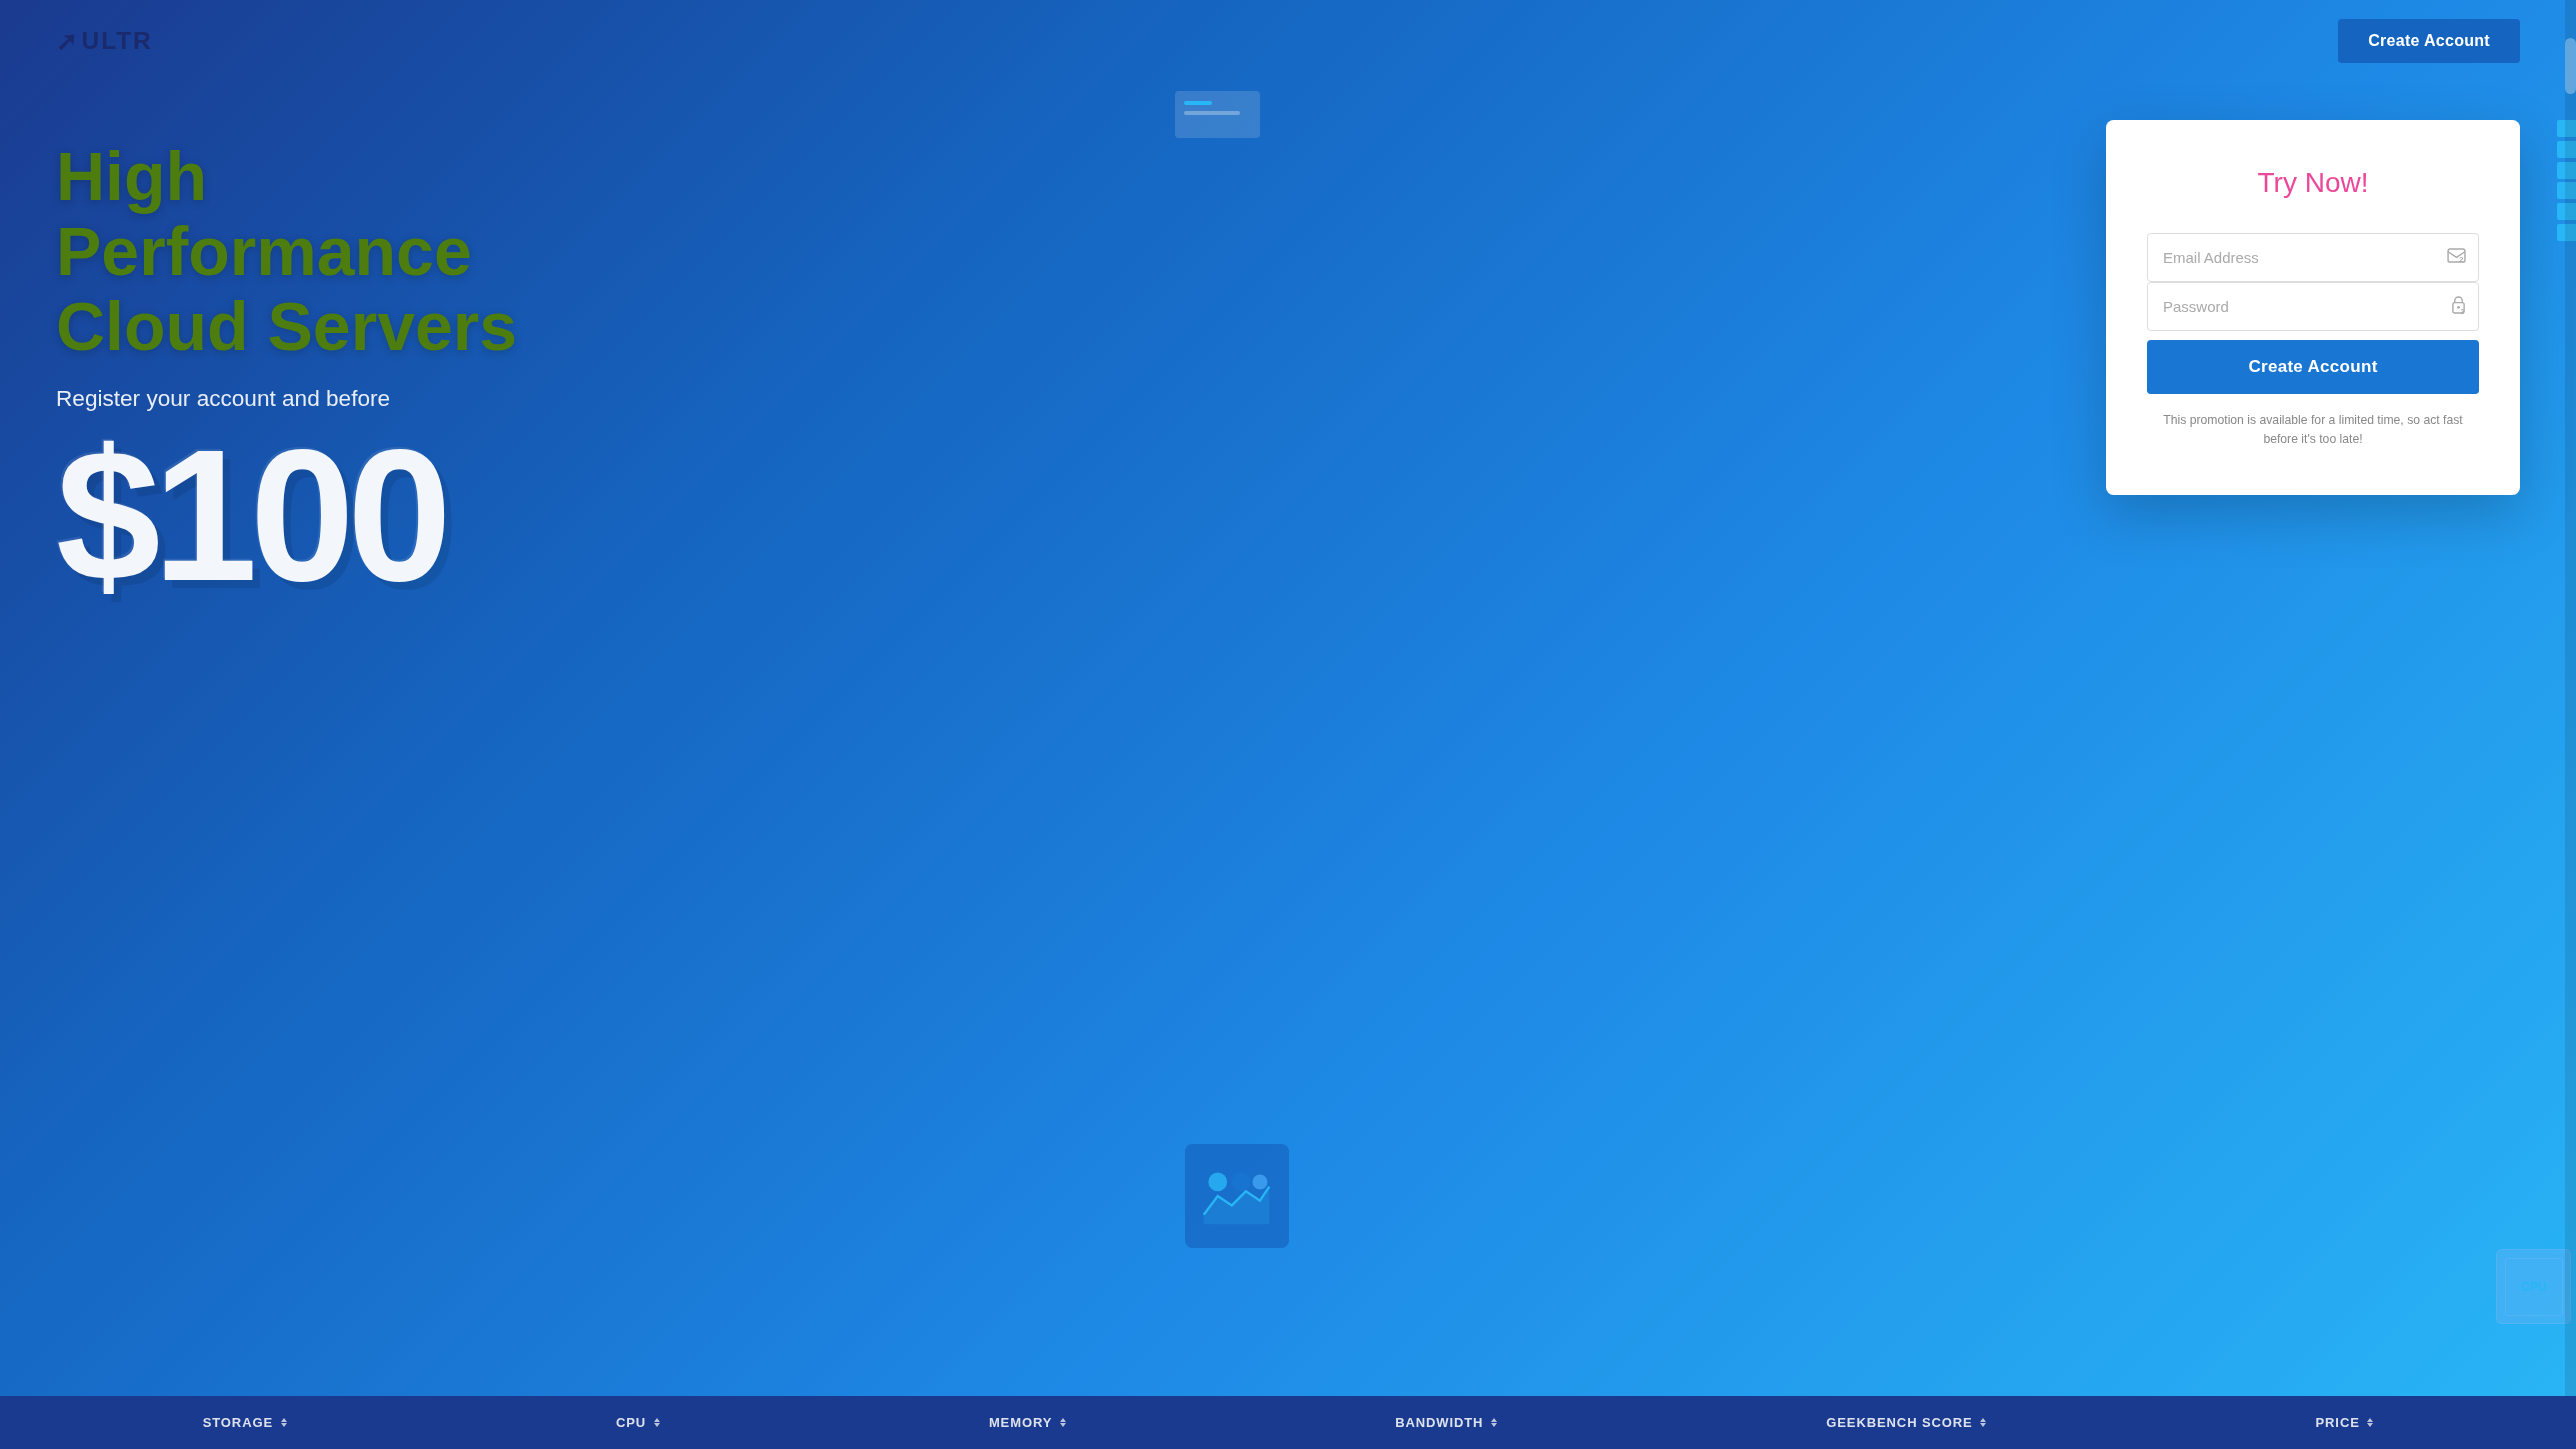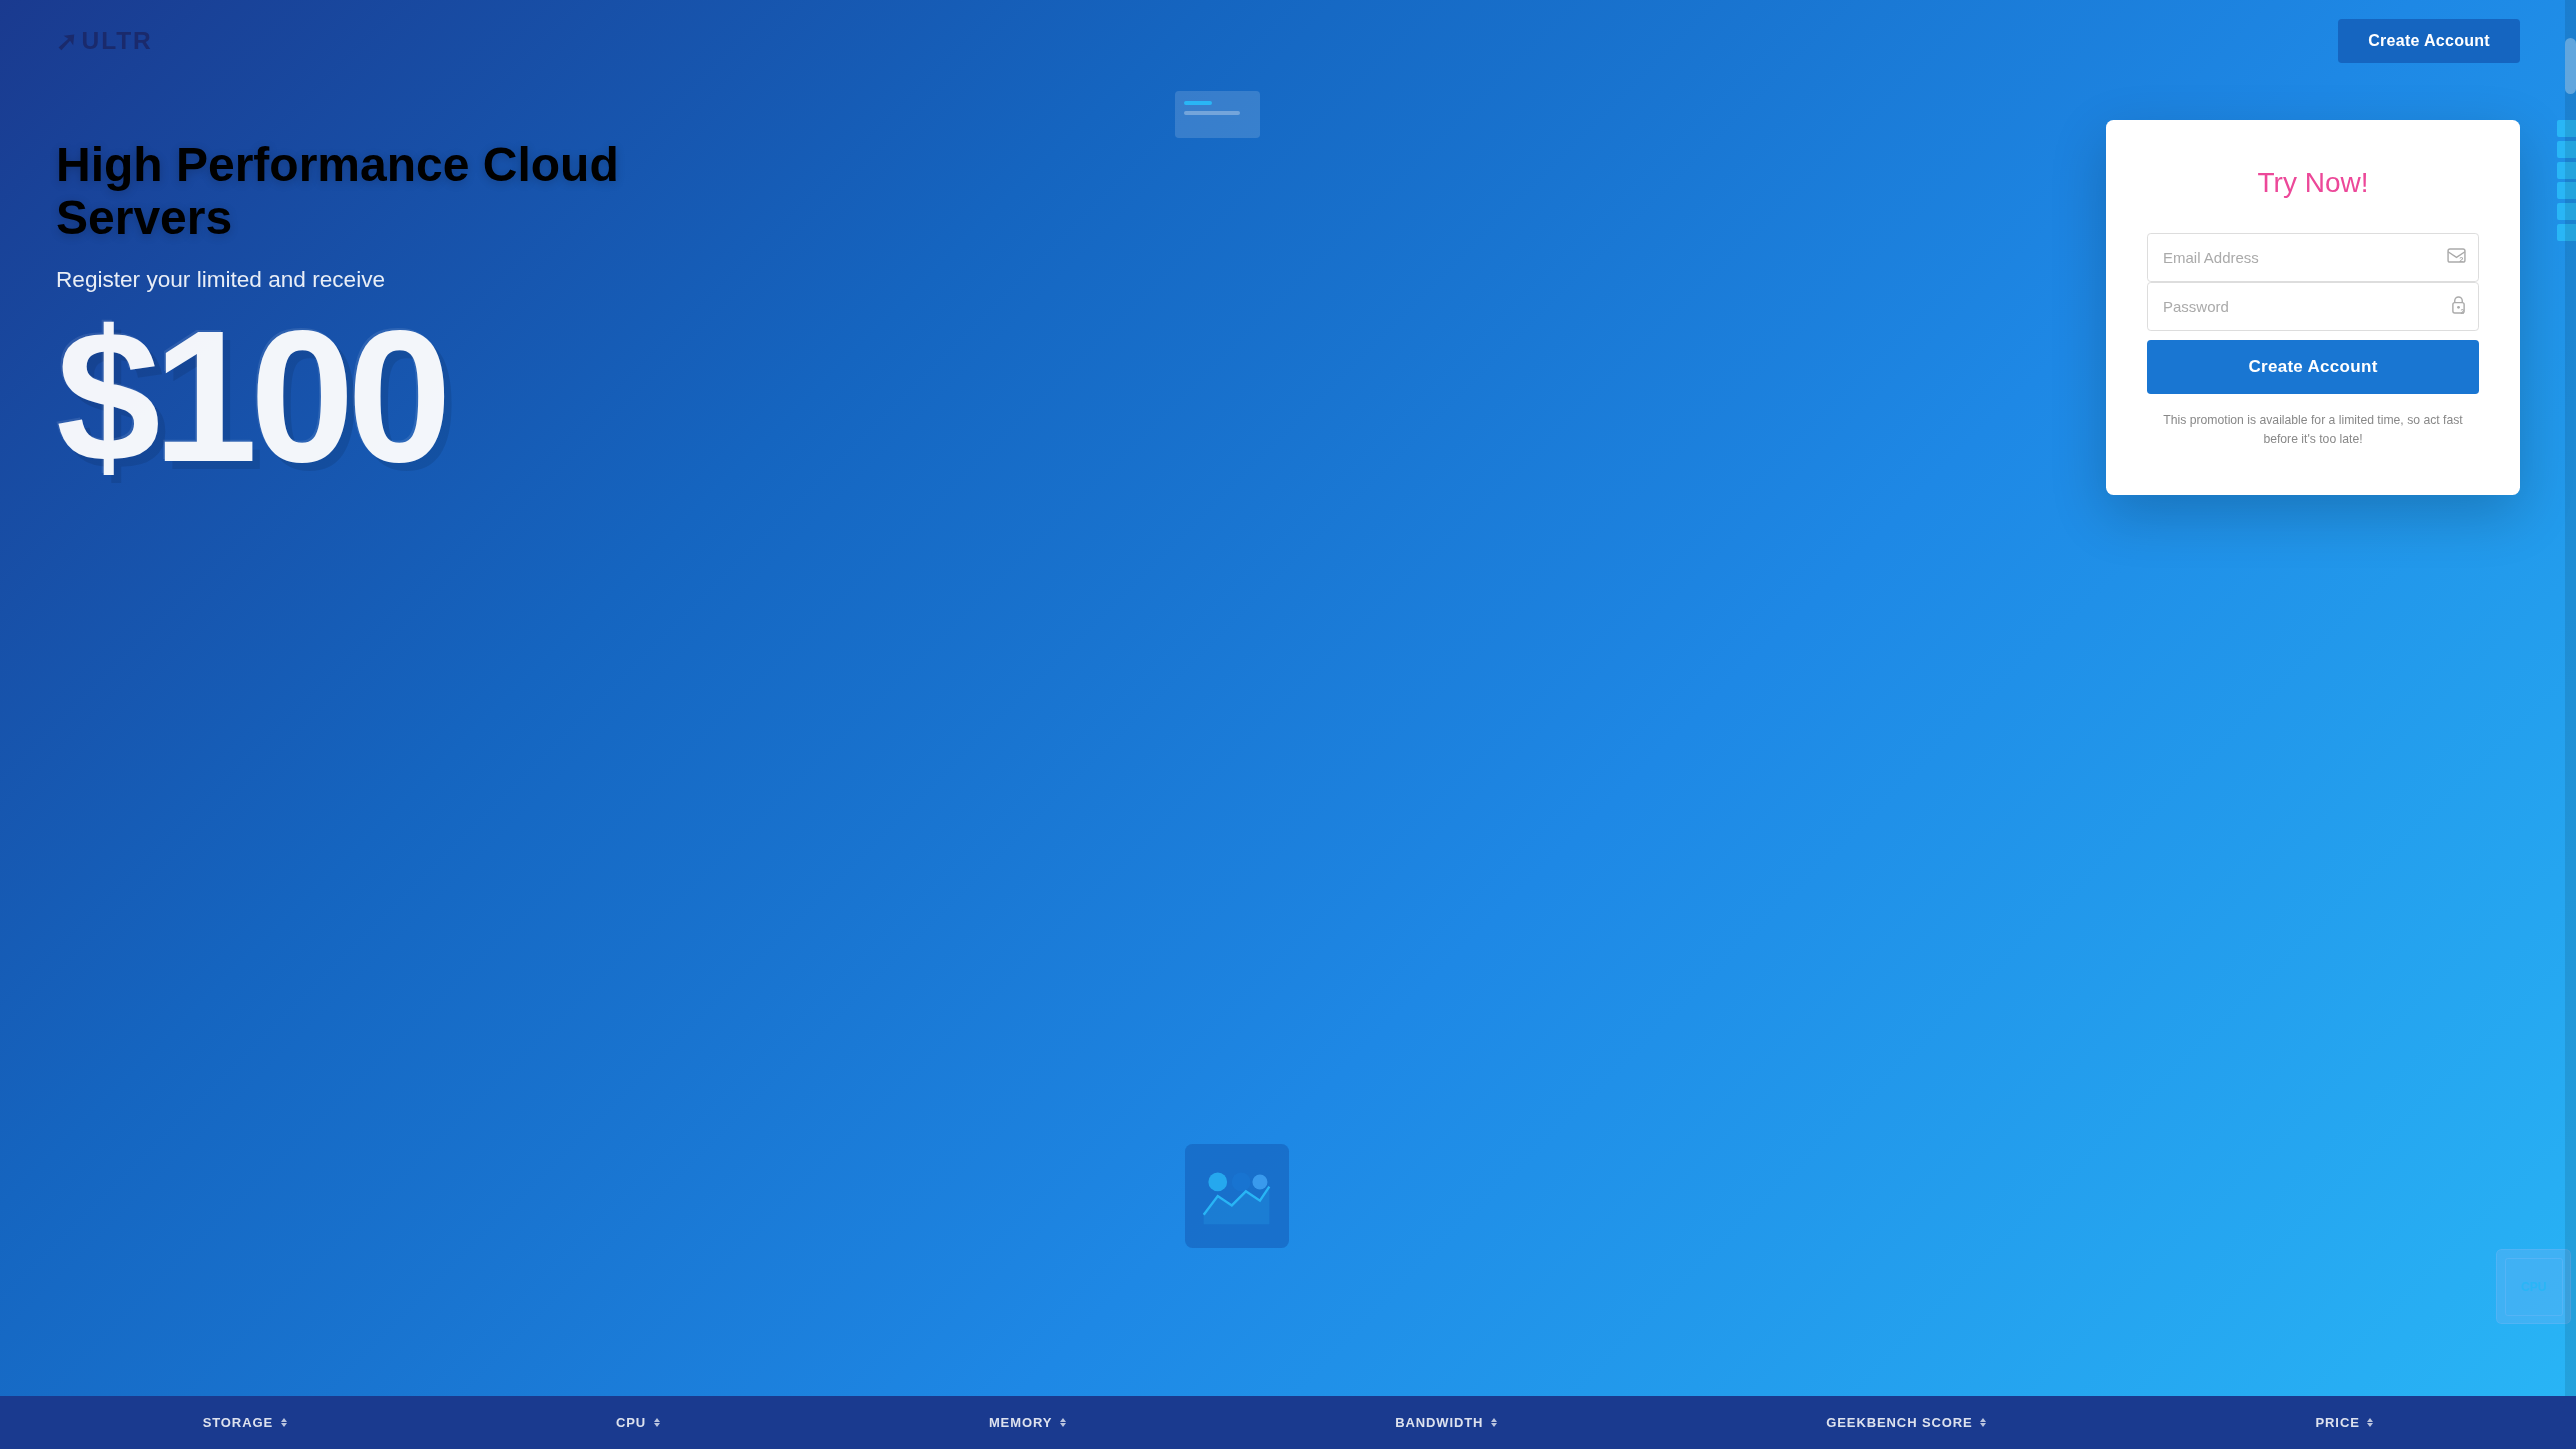--- a/index.html
+++ b/index.html
@@ -57,22 +57,22 @@
       padding: 38px 56px 0 56px;
       min-height: calc(100vh - 132px);
       position: relative;
     }
     .hero-left {
       flex: 1;
       padding-top: 19px;
       max-width: 584px;
     }
     .hero-title {
-      color: #000000;
-      font-size: 48px;
+      color: #4d7c0f;
+      font-size: 68px;
       font-weight: 900;
       line-height: 1.1;
       margin-bottom: 22.6px;
       text-shadow: 0 1.9px 9.4px rgba(0,0,0,0.2);
     }
     .hero-subtitle {
       color: rgba(255,255,255,0.9);
       font-size: 22.6px;
       font-weight: 400;
       margin-bottom: 19px;
@@ -304,21 +304,21 @@
   </div>
   <button class="create-account-btn">Create Account</button>
 </nav>
 
 <section class="hero">
 
   <div class="deco-server-top"></div>
 
   <div class="hero-left">
     <h1 class="hero-title">High Performance Cloud Servers</h1>
-    <p class="hero-subtitle">Register your limited and receive</p>
+    <p class="hero-subtitle">Register your account and before</p>
     <div class="hero-amount">$100</div>
   </div>
 
   <div class="deco-chart">
     <svg width="75" height="66" viewBox="0 0 80 70">
       <circle cx="20" cy="20" r="10" fill="#29b6f6" opacity="0.8"></circle>
       <circle cx="45" cy="20" r="10" fill="#1976d2" opacity="0.8"></circle>
       <circle cx="65" cy="20" r="8" fill="#42a5f5" opacity="0.8"></circle>
       <polyline points="5,55 20,35 35,45 50,30 65,40 75,25" stroke="#29b6f6" stroke-width="2.5" fill="none"></polyline>
       <polygon points="5,55 20,35 35,45 50,30 65,40 75,25 75,65 5,65" fill="rgba(41,182,246,0.2)"></polygon>

